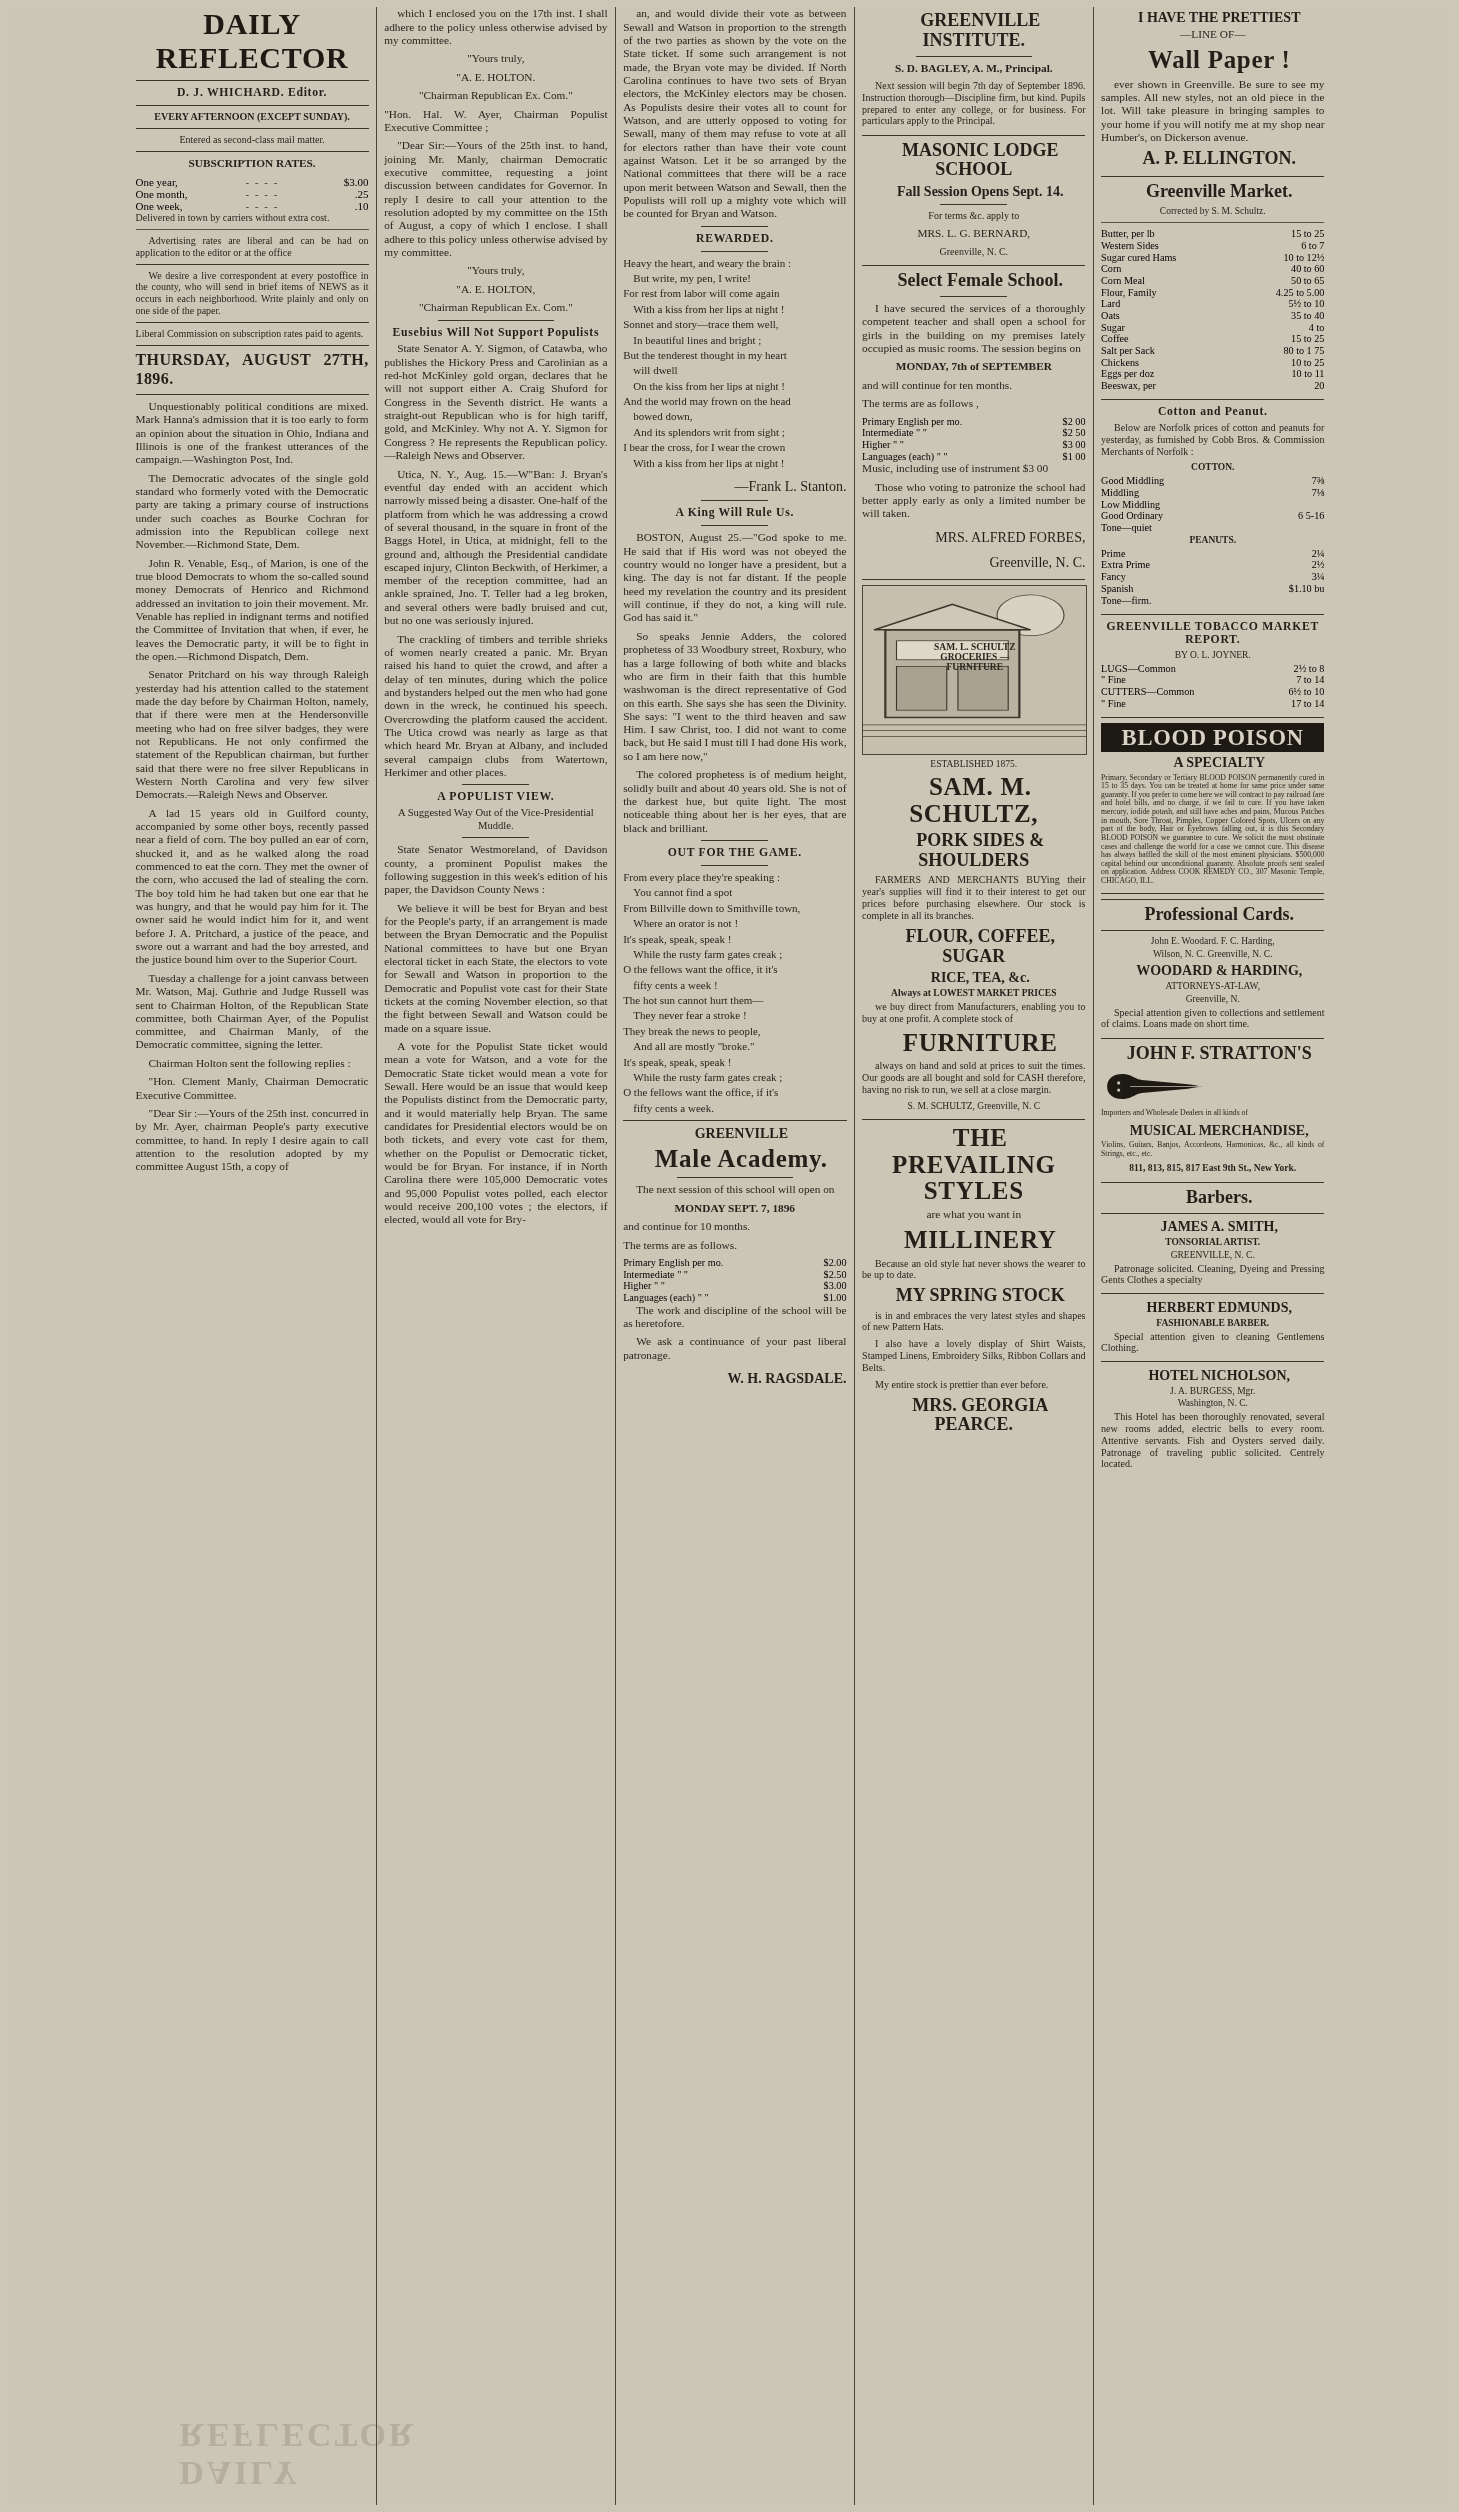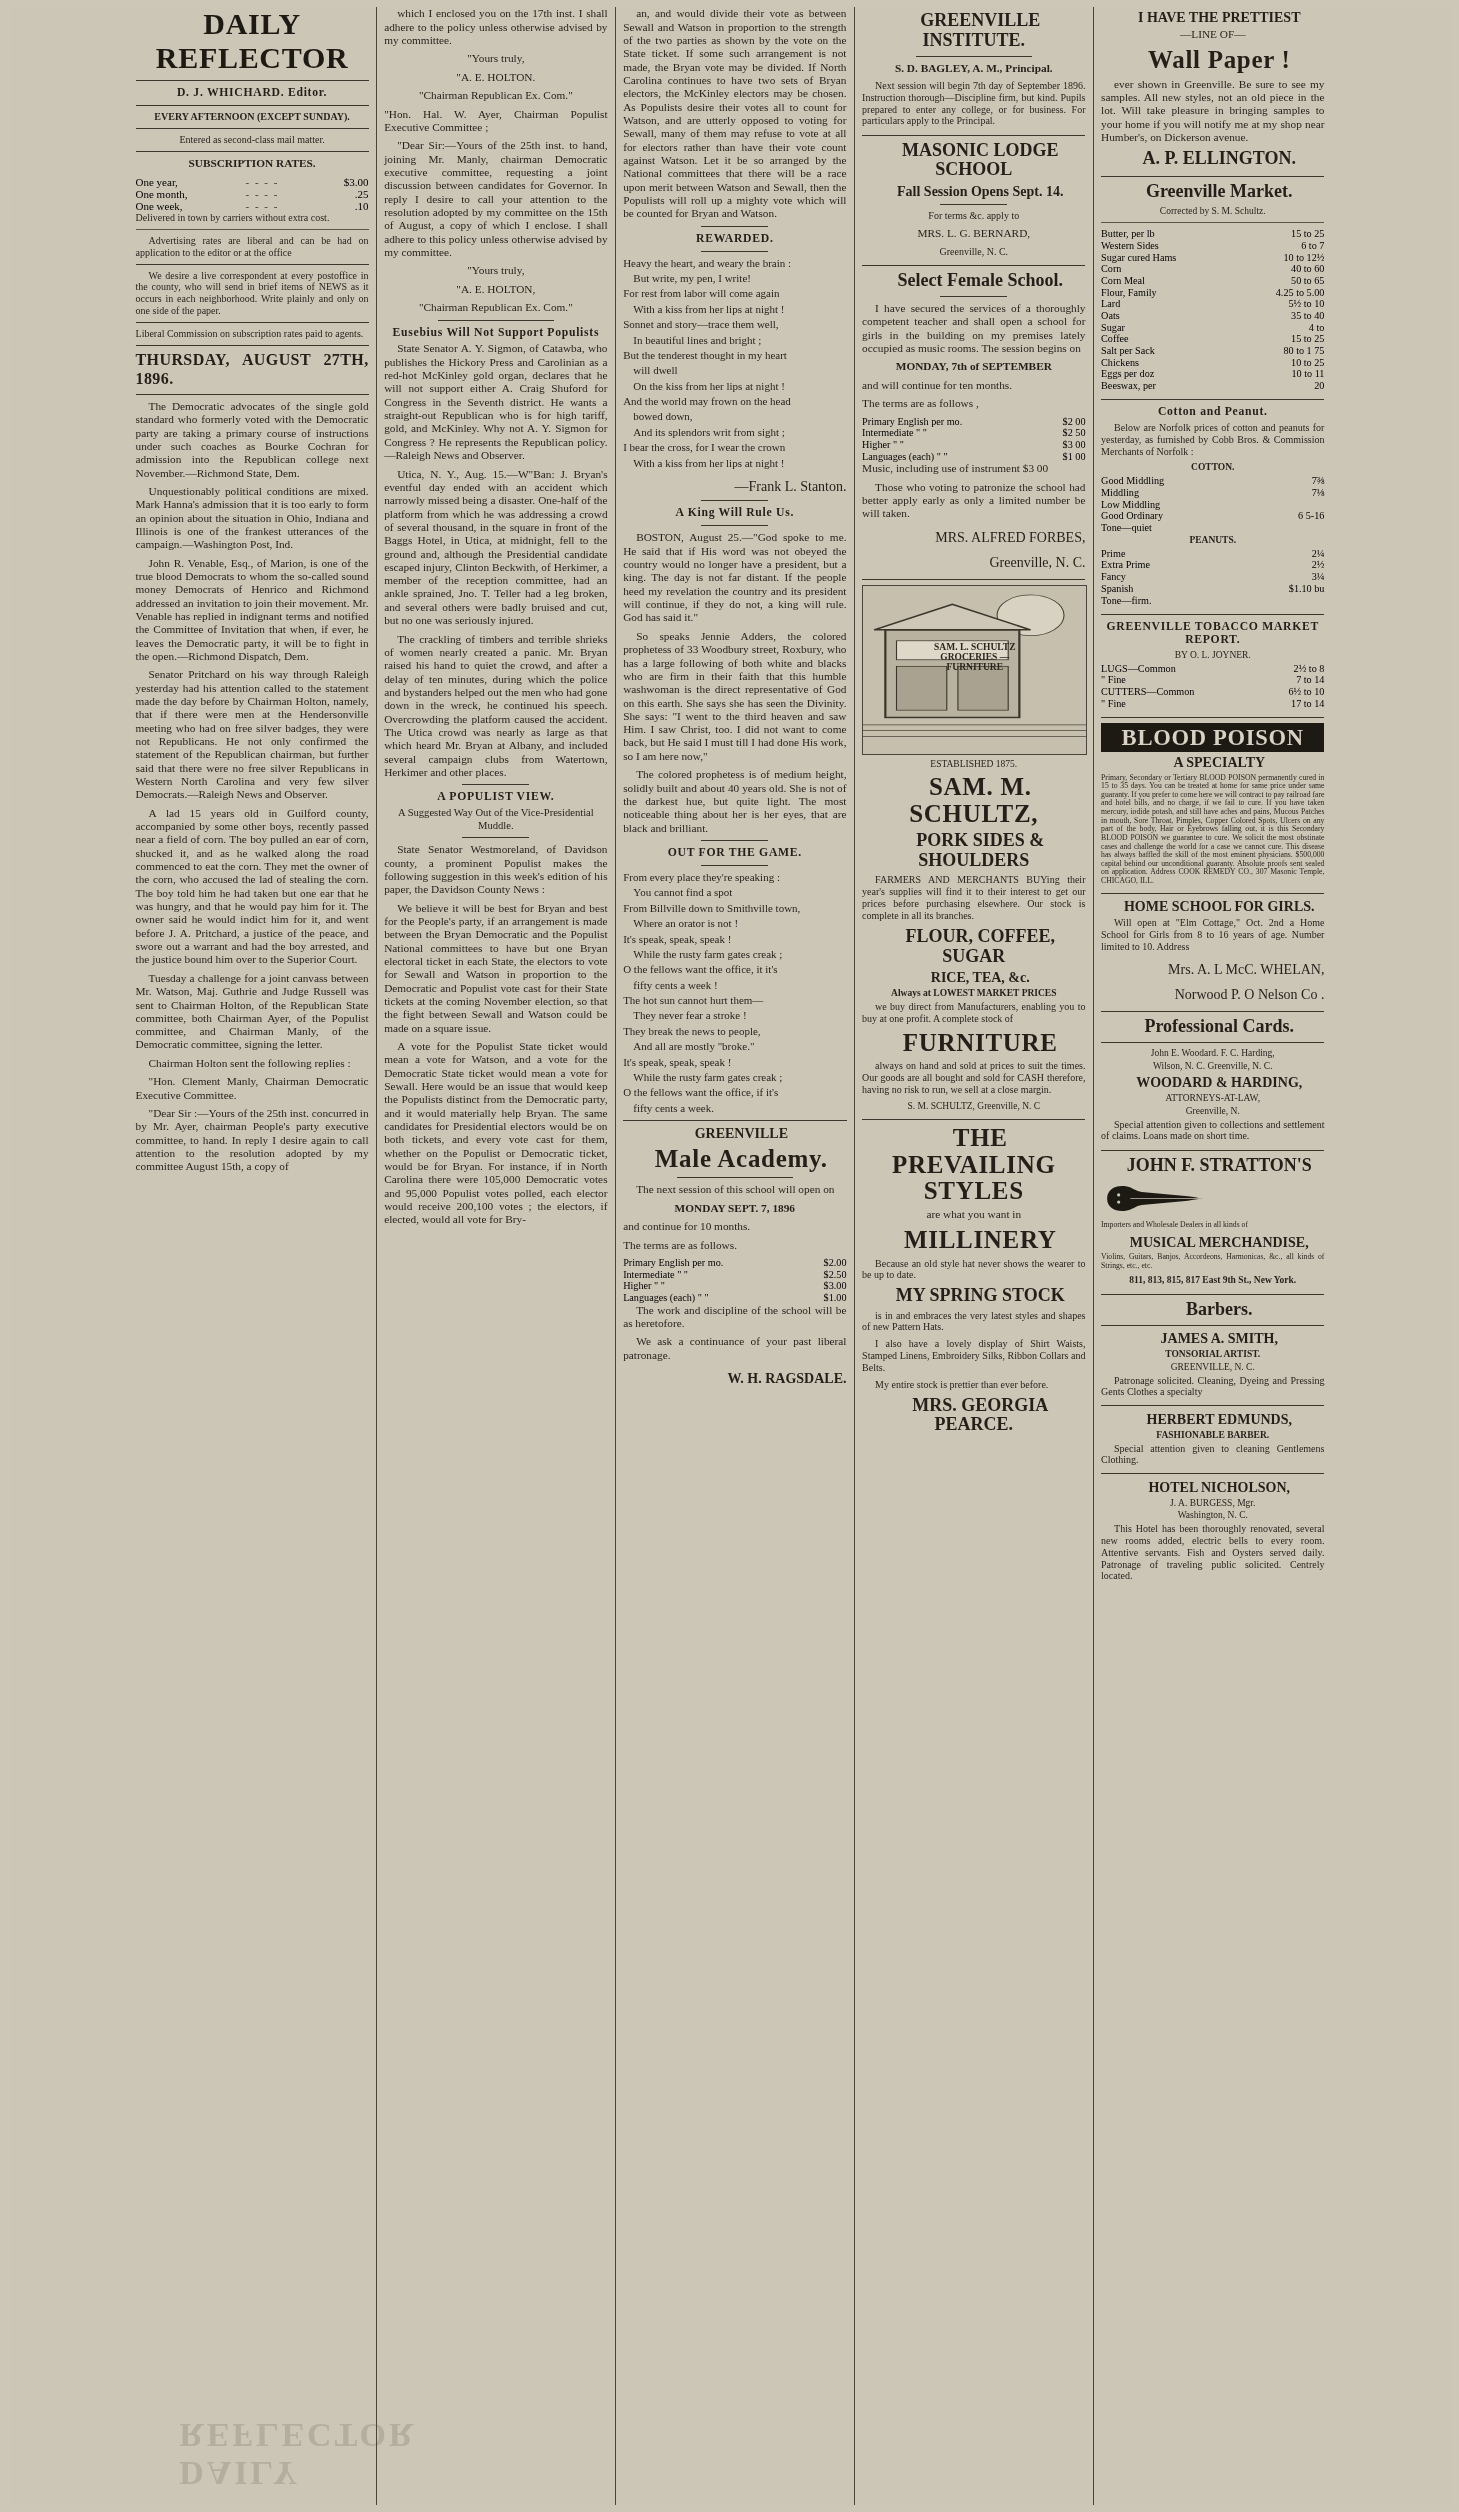--- a/index.html
+++ b/index.html
@@ -93,22 +93,22 @@
     <div class="rule thin"></div>
     <p class="tiny">Advertising rates are liberal and can be had on application to the editor or at the office</p>
     <div class="rule"></div>
     <p class="tiny">We desire a live correspondent at every postoffice in the county, who will send in brief items of NEWS as it occurs in each neighborhood. Write plainly and only on one side of the paper.</p>
     <div class="rule"></div>
     <p class="tiny nt">Liberal Commission on subscription rates paid to agents.</p>
     <div class="rule"></div>
     <p class="date">THURSDAY, AUGUST 27TH, 1896.</p>
     <div class="rule"></div>
 
+    <p>Unquestionably political conditions are mixed. Mark Hanna's admission that it is too early to form an opinion about the situation in Ohio, Indiana and Illinois is one of the frankest utterances of the campaign.—Washington Post, Ind.</p>
     <p>The Democratic advocates of the single gold standard who formerly voted with the Democratic party are taking a primary course of instructions under such coaches as Bourke Cochran for admission into the Republican college next November.—Richmond State, Dem.</p>
-    <p>Unquestionably political conditions are mixed. Mark Hanna's admission that it is too early to form an opinion about the situation in Ohio, Indiana and Illinois is one of the frankest utterances of the campaign.—Washington Post, Ind.</p>
     <p>John R. Venable, Esq., of Marion, is one of the true blood Democrats to whom the so-called sound money Democrats of Henrico and Richmond addressed an invitation to join their movement. Mr. Venable has replied in indignant terms and notified the Committee of Invitation that when, if ever, he leaves the Democratic party, it will be to fight in the open.—Richmond Dispatch, Dem.</p>
     <p>Senator Pritchard on his way through Raleigh yesterday had his attention called to the statement made the day before by Chairman Holton, namely, that if there were men at the Hendersonville meeting who had on free silver badges, they were not Republicans. He not only confirmed the statement of the Republican chairman, but further said that there were no free silver Republicans in Western North Carolina and very few silver Democrats.—Raleigh News and Observer.</p>
     <p>A lad 15 years old in Guilford county, accompanied by some other boys, recently passed near a field of corn. The boy pulled an ear of corn, shucked it, and as he walked along the road commenced to eat the corn. They met the owner of the corn, who accused the lad of stealing the corn. The boy told him he had taken but one ear that he was hungry, and that he would pay him for it. The owner said he would indict him for it, and went before J. A. Pritchard, a justice of the peace, and swore out a warrant and had the boy arrested, and the justice bound him over to the Superior Court.</p>
     <p>Tuesday a challenge for a joint canvass between Mr. Watson, Maj. Guthrie and Judge Russell was sent to Chairman Holton, of the Republican State committee, both Chairman Ayer, of the Populist committee, and Chairman Manly, of the Democratic committee, signing the letter.</p>
     <p>Chairman Holton sent the following replies :</p>
     <p>"Hon. Clement Manly, Chairman Democratic Executive Committee.</p>
     <p>"Dear Sir :—Yours of the 25th inst. concurred in by Mr. Ayer, chairman People's party executive committee, to hand. In reply I desire again to call attention to the resolution adopted by my committee August 15th, a copy of</p>
     <div class="watermark">DAILY REFLECTOR</div>
   </div>
 
@@ -475,26 +475,20 @@
     </div>
     <div class="rule"></div>
 
     <div class="blk">
       <div class="blood">BLOOD POISON</div>
       <p class="adsm">A SPECIALTY</p>
       <p class="micro">Primary, Secondary or Tertiary BLOOD POISON permanently cured in 15 to 35 days. You can be treated at home for same price under same guaranty. If you prefer to come here we will contract to pay railroad fare and hotel bills, and no charge, if we fail to cure. If you have taken mercury, iodide potash, and still have aches and pains, Mucous Patches in mouth, Sore Throat, Pimples, Copper Colored Spots, Ulcers on any part of the body, Hair or Eyebrows falling out, it is this Secondary BLOOD POISON we guarantee to cure. We solicit the most obstinate cases and challenge the world for a case we cannot cure. This disease has always baffled the skill of the most eminent physicians. $500,000 capital behind our unconditional guaranty. Absolute proofs sent sealed on application. Address COOK REMEDY CO., 307 Masonic Temple, CHICAGO, ILL.</p>
     </div>
     <div class="rule"></div>
 
-    <div class="blk">
-      <p class="adsm">HOME SCHOOL FOR GIRLS.</p>
-      <p class="tiny">Will open at "Elm Cottage," Oct. 2nd a Home School for Girls from 8 to 16 years of age. Number limited to 10. Address</p>
-      <p class="sig tiny">Mrs. A. L McC. WHELAN,</p>
-      <p class="sig tiny">Norwood P. O Nelson Co .</p>
-    </div>
     <div class="rule"></div>
 
     <p class="admed">Professional Cards.</p>
     <div class="rule"></div>
 
     <div class="blk">
       <p class="smcen nt">John E. Woodard. F. C. Harding,</p>
       <p class="smcen nt">Wilson, N. C.    Greenville, N. C.</p>
       <p class="adsm">WOODARD &amp; HARDING,</p>
       <p class="smcen nt">ATTORNEYS-AT-LAW,</p>

